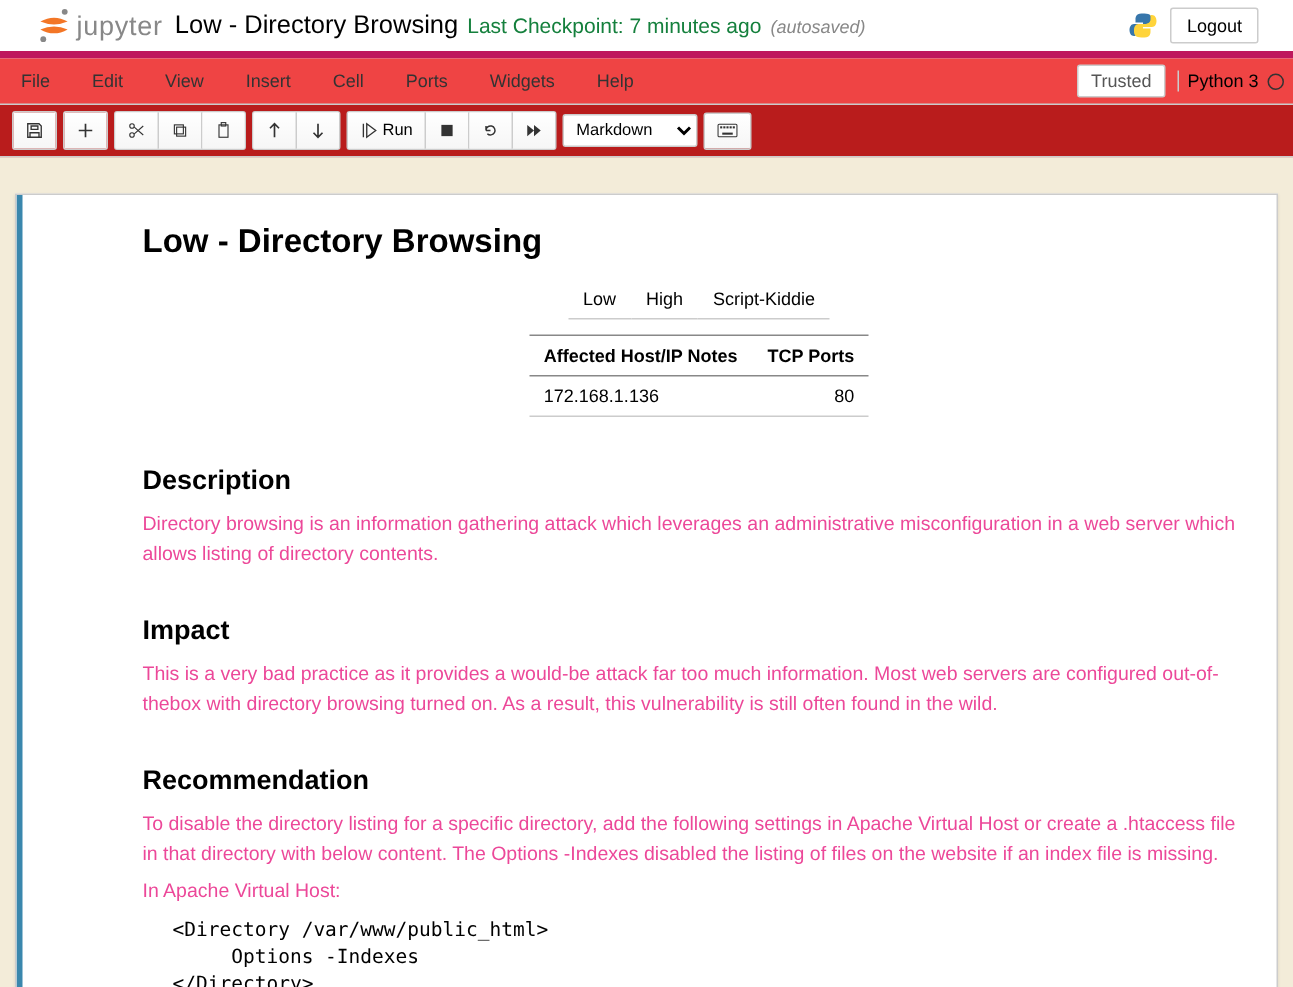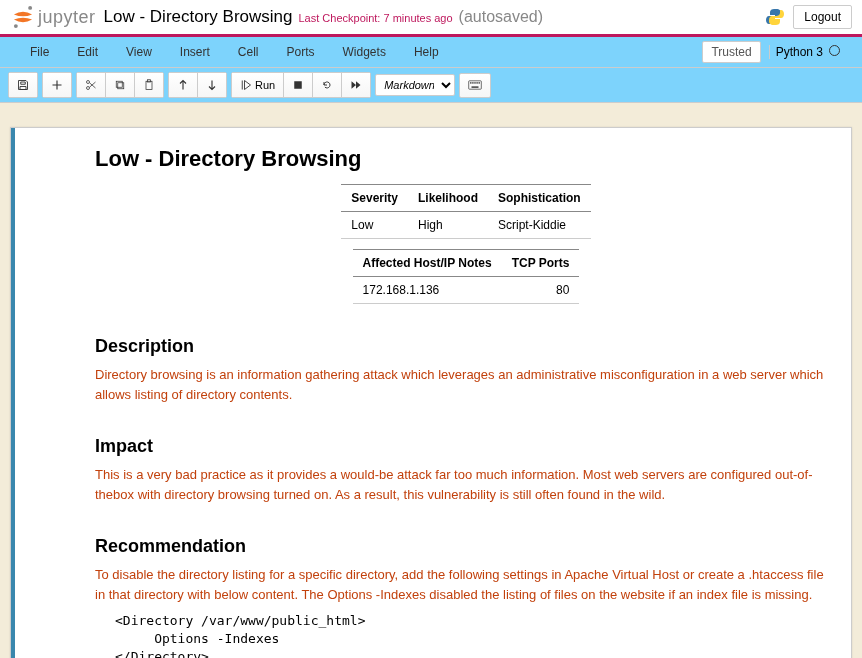--- a/index.html
+++ b/index.html
@@ -1,61 +1,61 @@
 <!DOCTYPE html>
 <html><head>
 <meta charset="utf-8">
 <style>
 * { box-sizing: border-box; margin: 0; padding: 0; }
 body { font-family: "Helvetica Neue", Helvetica, Arial, sans-serif; font-size: 13px; background: #fff; color: #000; }
 
 
-.header { display: flex; align-items: center; padding: 4px 10px; border-bottom: 3px solid #be185d; background: #fff; }
+.header { display: flex; align-items: center; padding: 4px 23px; border-bottom: 5px solid #be185d; background: #fff; }
 .logo { display: flex; align-items: center; margin-right: 8px; }
 .logo-icon { width: 26px; height: 26px; }
 .logo-text { color: #888; font-size: 18px; letter-spacing: 0.5px; margin-left: 2px; }
 .title-area { display: flex; align-items: baseline; gap: 6px; }
 .notebook-name { font-size: 17px; color: #000; }
-.checkpoint { font-size: 11px; color: #be185d; }
-.autosave { font-size: 16px; color: #888; }
+.checkpoint { font-size: 14px; color: #15803d; }
+.autosave { font-size: 12px; color: #888; font-style: italic; }
 .header-right { margin-left: auto; display: flex; align-items: center; gap: 8px; }
 .python-icon { width: 20px; height: 20px; }
 .logout-btn { border: 1px solid #ccc; background: #fff; padding: 4px 10px; border-radius: 2px; font-size: 12px; cursor: pointer; }
 
 
-.menubar { display: flex; align-items: center; background: #7dd3fc; border-bottom: 1px solid #ccc; padding: 2px 16px; }
+.menubar { display: flex; align-items: center; background: #ef4444; border-bottom: 1px solid #ccc; padding: 2px 0; }
 .menu-item { padding: 6px 14px; font-size: 12px; color: #333; cursor: pointer; }
 .menu-right { margin-left: auto; display: flex; align-items: center; gap: 8px; }
 .trusted-btn { border: 1px solid #ccc; background: #fff; padding: 3px 8px; border-radius: 2px; font-size: 12px; color: #555; cursor: pointer; }
-.kernel-indicator { display: flex; align-items: flex-start; gap: 6px; padding: 0 6px; border-left: 1px solid #ccc; }
+.kernel-indicator { display: flex; align-items: center; gap: 6px; padding: 0 6px; border-left: 1px solid #ccc; }
 .kernel-name { font-size: 12px; }
 .kernel-circle { width: 11px; height: 11px; border: 1px solid #333; border-radius: 50%; }
 
 
-.toolbar { display: flex; align-items: center; background: #7dd3fc; border-bottom: 1px solid #ccc; padding: 4px 8px; gap: 4px; }
+.toolbar { display: flex; align-items: center; background: #b91c1c; border-bottom: 1px solid #ccc; padding: 4px 8px; gap: 4px; }
 .btn-group { display: flex; border: 1px solid #ccc; border-radius: 2px; background: #fff; }
 .tool-btn { border: none; background: linear-gradient(#fff,#f6f6f6); border-right: 1px solid #ccc; padding: 4px 8px; font-size: 11px; cursor: pointer; display: flex; align-items: center; min-height: 24px; }
 .tool-btn:last-child { border-right: none; }
 .tool-btn svg { width: 12px; height: 12px; }
 .run-text { margin-left: 3px; }
-.cell-type-select { border: 1px solid #ccc; border-radius: 2px; padding: 3px 4px; font-size: 11px; background: #fff; width: 80px; font-style: italic; }
+.cell-type-select { border: 1px solid #ccc; border-radius: 2px; padding: 3px 4px; font-size: 11px; background: #fff; width: 90px; }
 .cmd-palette-btn { border: 1px solid #ccc; background: linear-gradient(#fff,#f6f6f6); border-radius: 2px; padding: 4px 8px; cursor: pointer; }
 .cmd-palette-btn svg { width: 14px; height: 10px; }
 
 
 .container-band { background: #f3ecd9; padding: 10px 0 0 0; }
 .notebook-container { background: #fff; border: 1px solid #ccc; margin: 14px 10px 0 10px; box-shadow: 0 0 2px rgba(0,0,0,0.1); overflow: hidden; }
 .cell { position: relative; padding: 0; }
 .cell.selected { border-left: 4px solid #3a87ad; }
 .cell-content { padding: 12px 14px 12px 80px; }
 
 
 .md h2 { font-size: 22px; font-weight: bold; margin: 6px 0 12px; }
 .md h3 { font-size: 18px; font-weight: bold; margin: 32px 0 8px; }
-.md p { font-size: 13px; line-height: 1.5; margin: 6px 0; color: #c2410c; }
+.md p { font-size: 13px; line-height: 1.5; margin: 6px 0; color: #ec4899; }
 .md pre { font-family: monospace; font-size: 13px; margin: 8px 0 8px 20px; line-height: 1.4; }
 .info-table { border-collapse: collapse; font-size: 12px; margin: 0 auto 10px; }
 .info-table th { padding: 6px 10px; border-top: 1px solid #888; border-bottom: 1px solid #888; font-weight: bold; text-align: center; }
 .info-table td { padding: 6px 10px; border-bottom: 1px solid #ccc; text-align: left; }
 
 </style>
 </head>
 <body>
 
 <div class="header">
@@ -188,25 +188,20 @@
 <div class="container-band">
 <div class="notebook-container">
 
   <div class="cell selected">
     <div class="cell-content md">
       <h2>Low - Directory Browsing</h2>
 
       <div style="text-align:center">
       <table class="info-table">
         <tbody>
-                <tr>
-          <th>Severity</th>
-          <th>Likelihood</th>
-          <th>Sophistication</th>
-        </tr>
         <tr>
           <td>Low</td>
           <td>High</td>
           <td>Script-Kiddie</td>
         </tr>
       </tbody>
             </table>
       <table class="info-table">
         <tbody>
                 <tr>
@@ -223,20 +218,21 @@
 
       <h3>Description</h3>
       <p>Directory browsing is an information gathering attack which leverages an administrative misconfiguration in a web server which allows listing of directory contents.</p>
 
       <h3>Impact</h3>
       <p>This is a very bad practice as it provides a would-be attack far too much information. Most web servers are configured out-of-thebox with directory browsing turned on. As a result, this vulnerability is still often found in the wild.</p>
 
       <h3>Recommendation</h3>
       <p>To disable the directory listing for a specific directory, add the following settings in Apache Virtual Host or create a .htaccess file in that directory with below content. The Options -Indexes disabled the listing of files on the website if an index file is missing.</p>
 
+      <p>In Apache Virtual Host:</p>
       <pre>&lt;Directory /var/www/public_html&gt;
      Options -Indexes
 &lt;/Directory&gt;</pre>
 
       <p>In .htaccess file:</p>
 
     </div>
   </div>
 
 </div>

